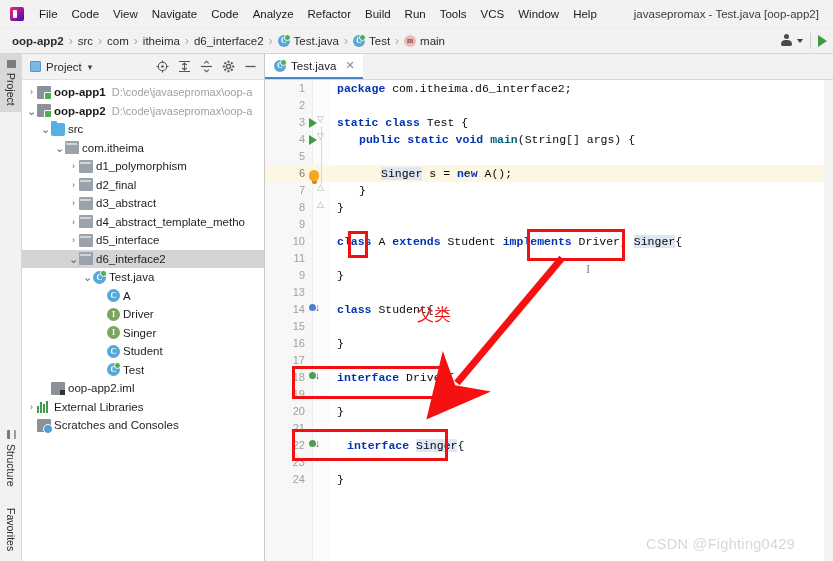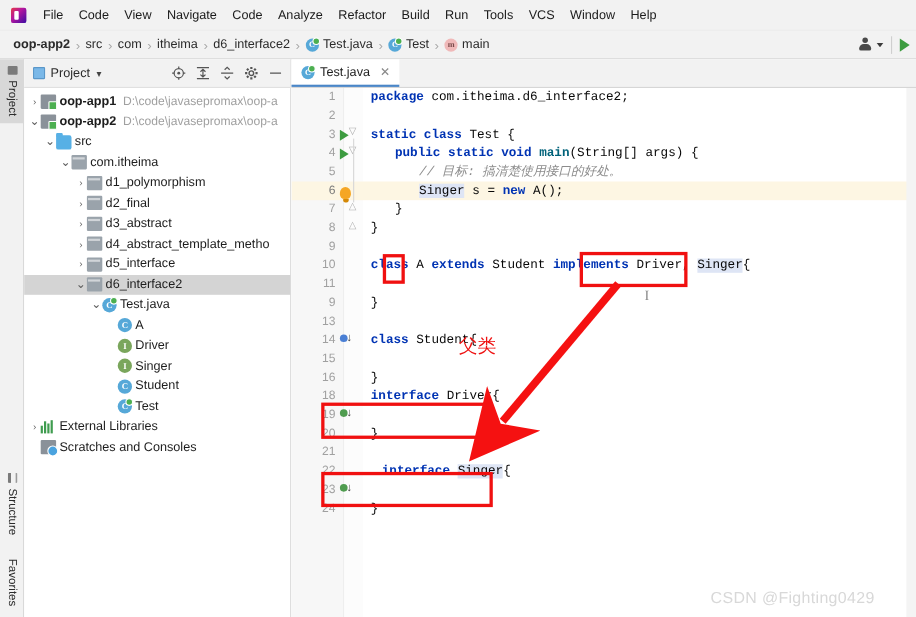--- a/index.html
+++ b/index.html
@@ -262,20 +262,21 @@
         <div class="menu-item">Code</div>
         <div class="menu-item">Analyze</div>
         <div class="menu-item">Refactor</div>
         <div class="menu-item">Build</div>
         <div class="menu-item">Run</div>
         <div class="menu-item">Tools</div>
         <div class="menu-item">VCS</div>
         <div class="menu-item">Window</div>
         <div class="menu-item">Help</div>
       </div>
+    <div class="win-title">javasepromax - Test.java [oop-app2]</div>
   </div>
 
   <div class="navbar">
     <div id="crumbs" style="display:flex;align-items:center;">
         <span class="crumb bold">
           <span>oop-app2</span>
         </span>
         <span class="crumb-sep">›</span>
         <span class="crumb">
           <span>src</span>
@@ -448,20 +449,25 @@
         <div class="row" style="padding-left: 74px;">
           <span class="arrow none">›</span>
           <span class="ic ic-circ ic-class">C</span>
           <span class="lbl">Student</span>
         </div>
         <div class="row" style="padding-left: 74px;">
           <span class="arrow none">›</span>
           <span class="ic ic-circ ic-class ic-javafile">C</span>
           <span class="lbl">Test</span>
         </div>
+        <div class="row" style="padding-left: 18px;">
+          <span class="arrow none">›</span>
+          <span class="ic ic-iml"></span>
+          <span class="lbl">oop-app2.iml</span>
+        </div>
         <div class="row" style="padding-left: 4px;">
           <span class="arrow">›</span>
           <span class="ic ic-lib">
             <i style="height:7px"></i>
             <i style="height:11px"></i>
             <i style="height:9px"></i>
             <i style="height:12px"></i>
           </span>
           <span class="lbl">External Libraries</span>
         </div>
@@ -482,32 +488,33 @@
       </div>
     </div>
     <div class="codearea">
       <div class="gutter"></div>
       <div class="foldcol"></div>
       <div class="lines" id="codelines">
           <div class="cl"><span class="num">1</span><span class="txt" style="padding-left: 0px;"><span class="kw">package</span><span class="plain"> com.itheima.d6_interface2;</span></span></div>
           <div class="cl"><span class="num">2</span><span class="txt" style="padding-left: 0px;"></span></div>
           <div class="cl"><span class="num">3</span><span class="txt" style="padding-left: 0px;"><span class="kw">static class</span><span class="plain"> Test {</span></span></div>
           <div class="cl"><span class="num">4</span><span class="txt" style="padding-left: 22px;"><span class="kw">public static void</span><span class="plain"> </span><span class="mname">main</span><span class="plain">(String[] args) {</span></span></div>
-          <div class="cl"><span class="num">5</span><span class="txt" style="padding-left: 44px;"><span class="cmt">// 目标: 搞清楚使用接口的好处。</span></span></div>
+          <div class="cl"><span class="num">5</span></div>
           <div class="cl hl"><span class="num">6</span><span class="txt" style="padding-left: 44px;"><span class="sel-tok">Singer</span><span class="plain"> s = </span><span class="kw">new</span><span class="plain"> A();</span></span></div>
           <div class="cl"><span class="num">7</span><span class="txt" style="padding-left: 22px;"><span class="plain">}</span></span></div>
           <div class="cl"><span class="num">8</span><span class="txt" style="padding-left: 0px;"><span class="plain">}</span></span></div>
           <div class="cl"><span class="num">9</span><span class="txt" style="padding-left: 0px;"></span></div>
           <div class="cl"><span class="num">10</span><span class="txt" style="padding-left: 0px;"><span class="kw">class</span><span class="plain"> A </span><span class="kw">extends</span><span class="plain"> Student </span><span class="kw">implements</span><span class="plain"> Driver, </span><span class="sel-tok">Singer</span><span class="plain">{</span></span></div>
           <div class="cl"><span class="num">11</span><span class="txt" style="padding-left: 0px;"></span></div>
           <div class="cl"><span class="num">9</span><span class="txt" style="padding-left: 0px;"><span class="plain">}</span></span></div>
           <div class="cl"><span class="num">13</span><span class="txt" style="padding-left: 0px;"></span></div>
           <div class="cl"><span class="num">14</span><span class="txt" style="padding-left: 0px;"><span class="kw">class</span><span class="plain"> Student{</span></span></div>
           <div class="cl"><span class="num">15</span><span class="txt" style="padding-left: 0px;"></span></div>
           <div class="cl"><span class="num">16</span><span class="txt" style="padding-left: 0px;"><span class="plain">}</span></span></div>
+          <div class="cl"><span class="num">17</span><span class="txt" style="padding-left: 0px;"></span></div>
           <div class="cl"><span class="num">18</span><span class="txt" style="padding-left: 0px;"><span class="kw">interface</span><span class="plain"> Driver{</span></span></div>
           <div class="cl"><span class="num">19</span><span class="txt" style="padding-left: 0px;"></span></div>
           <div class="cl"><span class="num">20</span><span class="txt" style="padding-left: 0px;"><span class="plain">}</span></span></div>
           <div class="cl"><span class="num">21</span><span class="txt" style="padding-left: 0px;"></span></div>
           <div class="cl"><span class="num">22</span><span class="txt" style="padding-left: 0px; margin-left: 10px;"><span class="kw">interface</span><span class="plain"> </span><span class="sel-tok">Singer</span><span class="plain">{</span></span></div>
           <div class="cl"><span class="num">23</span><span class="txt" style="padding-left: 0px;"></span></div>
           <div class="cl"><span class="num">24</span><span class="txt" style="padding-left: 0px;"><span class="plain">}</span></span></div>
         </div>
 
       <div class="grun" style="top:38px;"></div>

